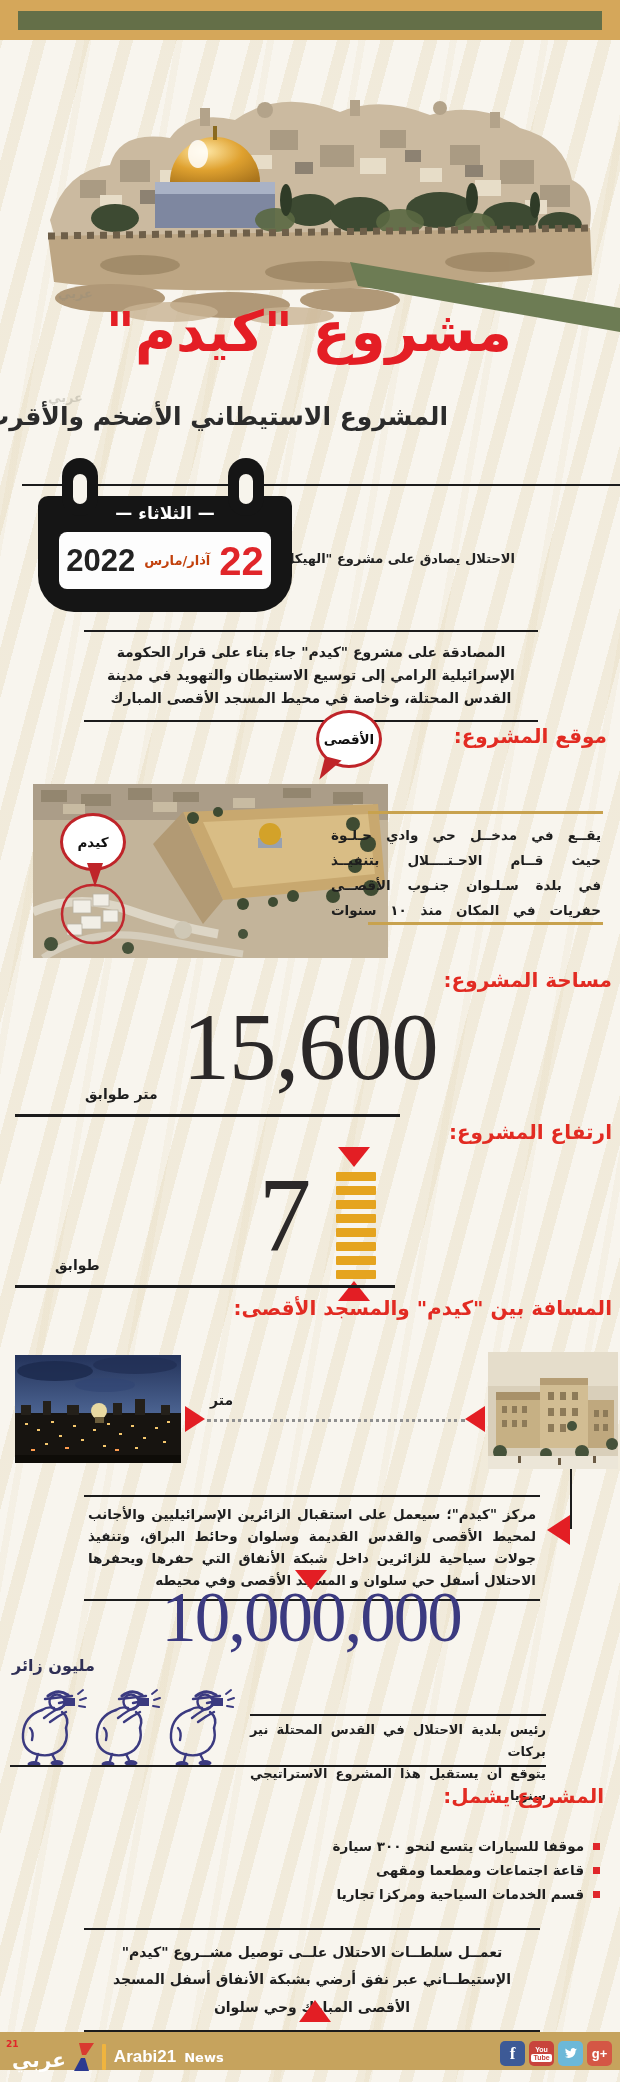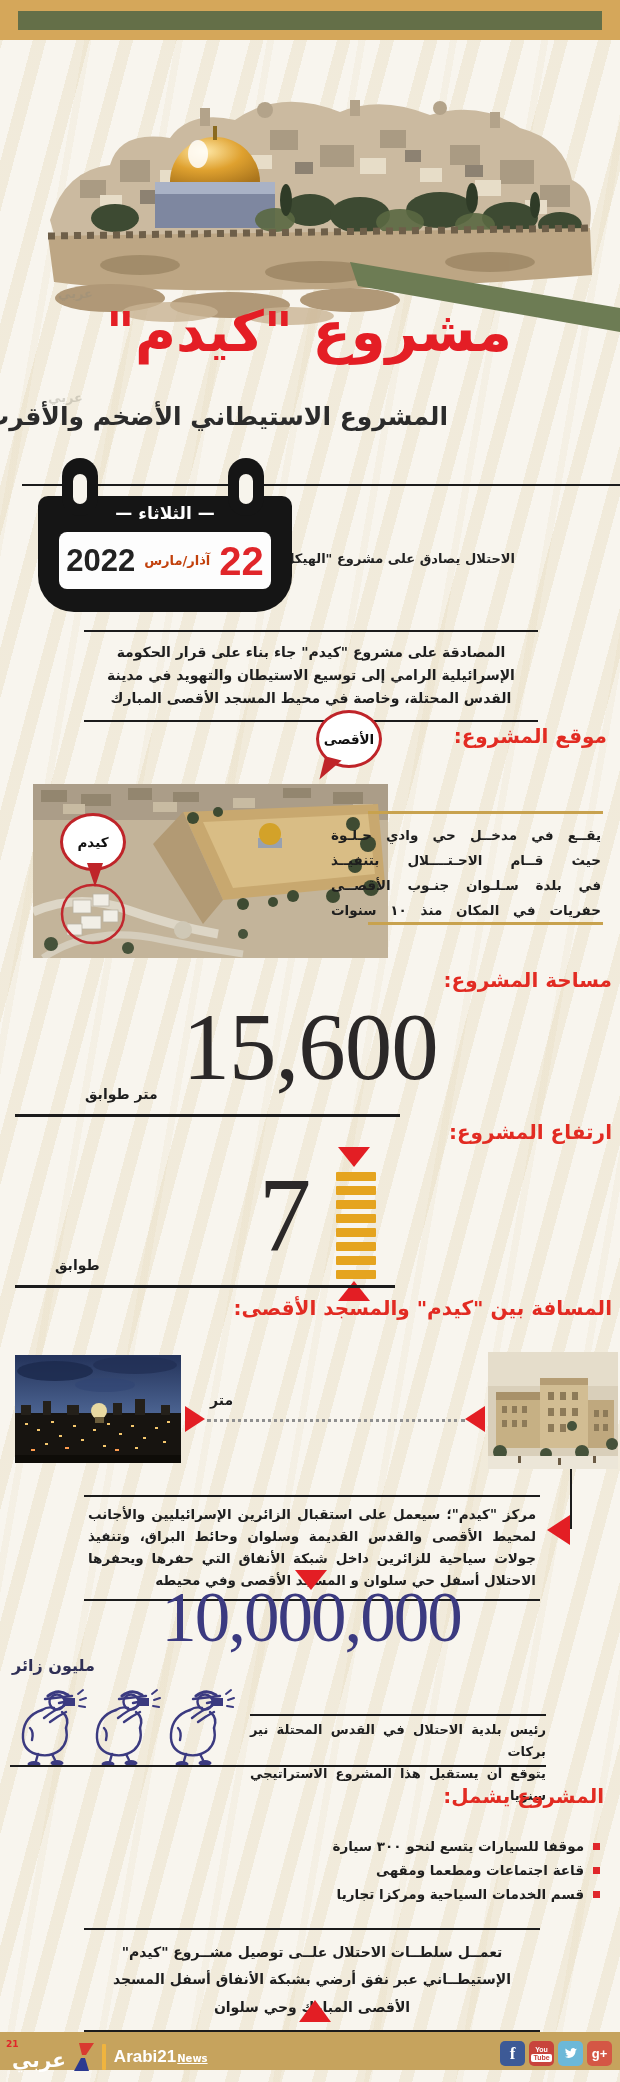--- a/index.html
+++ b/index.html
@@ -96,21 +96,21 @@
   .includes-item { display:flex; align-items:center; gap:9px; color:#1e1e1e; font-size:13.5px; font-weight:bold; height:24px; }
   .bullet-sq { flex:0 0 auto; width:7px; height:7px; background:#e0262a; }
 
   
   .footer { left:0; top:2032px; width:620px; height:38px; background:#c6a35d; }
   .brand { position:absolute; left:12px; top:10px; display:flex; align-items:center; gap:8px; height:30px; }
   .brand-ar { position:relative; color:#fff; font-size:20px; font-weight:bold; direction:rtl; padding-top:5px; }
   .brand-badge { position:absolute; top:-4px; left:-6px; color:#e0262a; font-size:9px; font-weight:bold; }
   .gold-pipe { width:4px; height:26px; background:#f0b43e; border-radius:1px; }
   .brand-en { color:#fff; font-size:17px; font-weight:bold; font-family:"Liberation Sans",sans-serif; }
-  .brand-en-suffix { color:#fff; font-size:10px; font-weight:bold; margin-left:1px;text-decoration:underline; }
+  .brand-en-suffix { color:#fff; font-size:13px; font-weight:bold; margin-left:8px; }
   .social { position:absolute; right:8px; top:9px; display:flex; gap:4px; }
   .sicon { width:25px; height:25px; border-radius:5px; display:flex; align-items:center; justify-content:center; color:#fff; font-weight:bold; cursor:pointer; }
   .sicon-fb { background:#3d5a96; font-family:"Liberation Serif",serif; font-size:17px; }
   .sicon-yt { background:#c8443c; flex-direction:column; font-size:7px; line-height:8px; font-family:"Liberation Sans",sans-serif; }
   .yt-bottom { background:#fff; color:#c8443c; border-radius:2px; padding:0 2px; }
   .sicon-tw { background:#6cb8d8; }
   .sicon-gp { background:#d45745; font-size:13px; font-family:"Liberation Sans",sans-serif; }
 </style>
 </head>
 <body>

